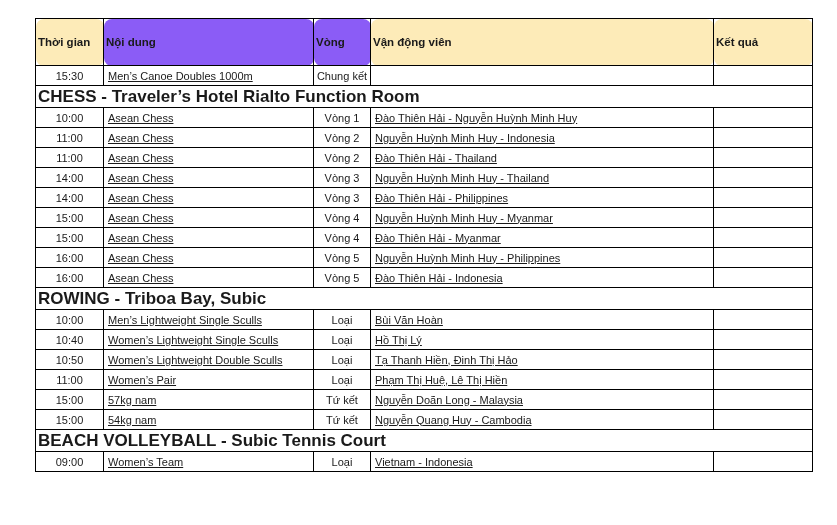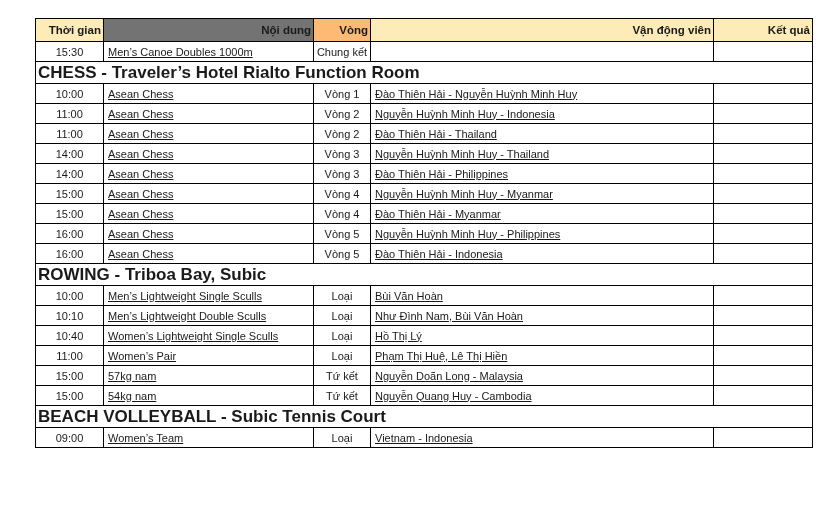--- a/index.html
+++ b/index.html
@@ -26,23 +26,24 @@
   col.col-result  { width: 99px; }
   th, td {
     border: 1px solid #000000;
     overflow: hidden;
     white-space: nowrap;
     vertical-align: middle;
   }
   th {
     font-weight: bold;
     height: 22px;
-    text-align: right;
+    text-align: left;
     font-size: 11.5px;
-    padding: 0 2px;
+    padding: 12px 2px;
+    border-radius: 8px;
   }
   td { height: 19px; padding: 0; }
   td.c-time, td.c-round { text-align: center; }
   td.c-event, td.c-ath  { text-align: left; padding-left: 4px; text-decoration: underline; }
   td.section-cell {
     font-weight: bold;
     height: 21px;
     text-align: left;
     padding-left: 2px;
     font-size: 17px;
@@ -56,22 +57,22 @@
   <colgroup>
     <col class="col-time">
     <col class="col-event">
     <col class="col-round">
     <col class="col-ath">
     <col class="col-result">
   </colgroup>
   <thead>
       <tr>
         <th style="background: rgb(253, 235, 184);">Thời gian</th>
-        <th style="background: #737373;">Nội dung</th>
-        <th style="background: #fdba74;">Vòng</th>
+        <th style="background: #8b5cf6;">Nội dung</th>
+        <th style="background: #8b5cf6;">Vòng</th>
         <th style="background: rgb(253, 235, 184);">Vận động viên</th>
         <th style="background: rgb(253, 235, 184);">Kết quả</th>
       </tr>
     </thead>
   <tbody>
       <tr>
         <td class="c-time">15:30</td>
         <td class="c-event">Men’s Canoe Doubles 1000m</td>
         <td class="c-round">Chung kết</td>
         <td class="c-ath"></td>
@@ -147,31 +148,31 @@
         <td colspan="5" class="section-cell">ROWING - Triboa Bay, Subic</td>
       </tr>
       <tr>
         <td class="c-time">10:00</td>
         <td class="c-event">Men’s Lightweight Single Sculls</td>
         <td class="c-round">Loại</td>
         <td class="c-ath">Bùi Văn Hoàn</td>
         <td class="c-res"></td>
       </tr>
       <tr>
-        <td class="c-time">10:10</td>
-        <td class="c-event">Men’s Lightweight Double Sculls</td>
-        <td class="c-round">Loại</td>
-        <td class="c-ath">Như Đình Nam, Bùi Văn Hoàn</td>
-        <td class="c-res"></td>
-      </tr>
-      <tr>
         <td class="c-time">10:40</td>
         <td class="c-event">Women’s Lightweight Single Sculls</td>
         <td class="c-round">Loại</td>
         <td class="c-ath">Hồ Thị Lý</td>
+        <td class="c-res"></td>
+      </tr>
+      <tr>
+        <td class="c-time">10:50</td>
+        <td class="c-event">Women’s Lightweight Double Sculls</td>
+        <td class="c-round">Loại</td>
+        <td class="c-ath">Tạ Thanh Hiền, Đinh Thị Hảo</td>
         <td class="c-res"></td>
       </tr>
       <tr>
         <td class="c-time">11:00</td>
         <td class="c-event">Women’s Pair</td>
         <td class="c-round">Loại</td>
         <td class="c-ath">Phạm Thị Huệ, Lê Thị Hiền</td>
         <td class="c-res"></td>
       </tr>
       <tr>

